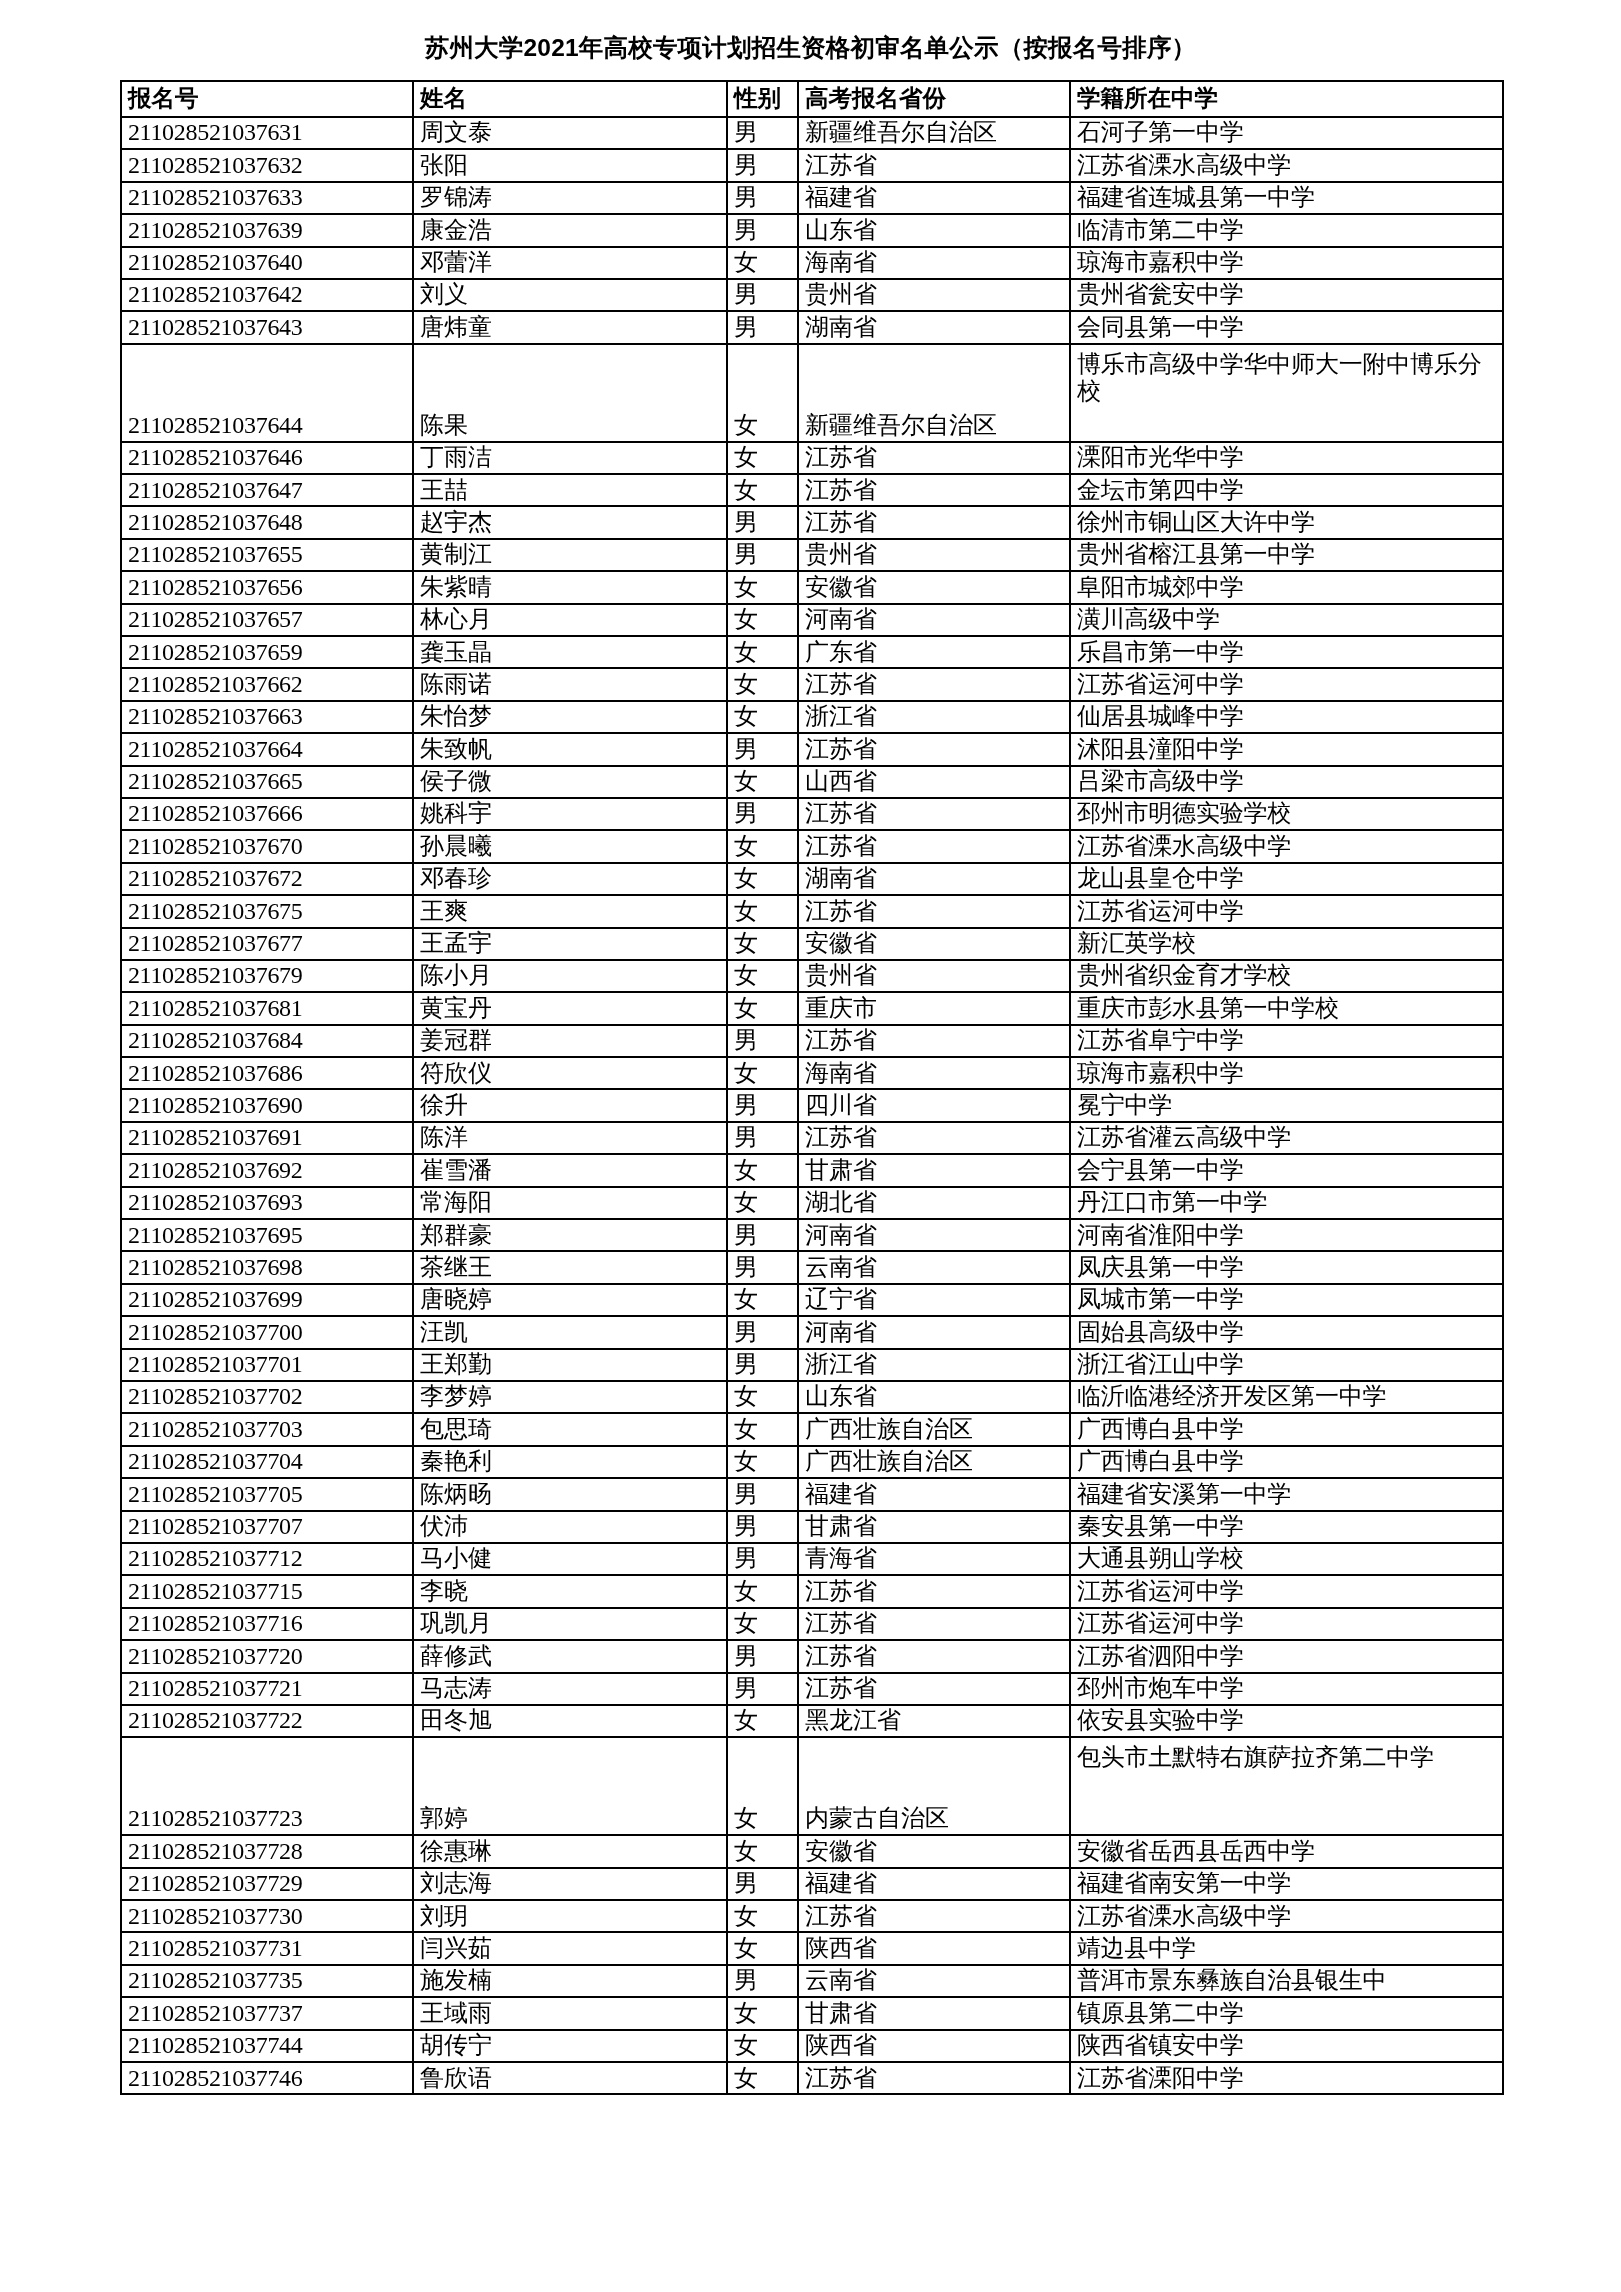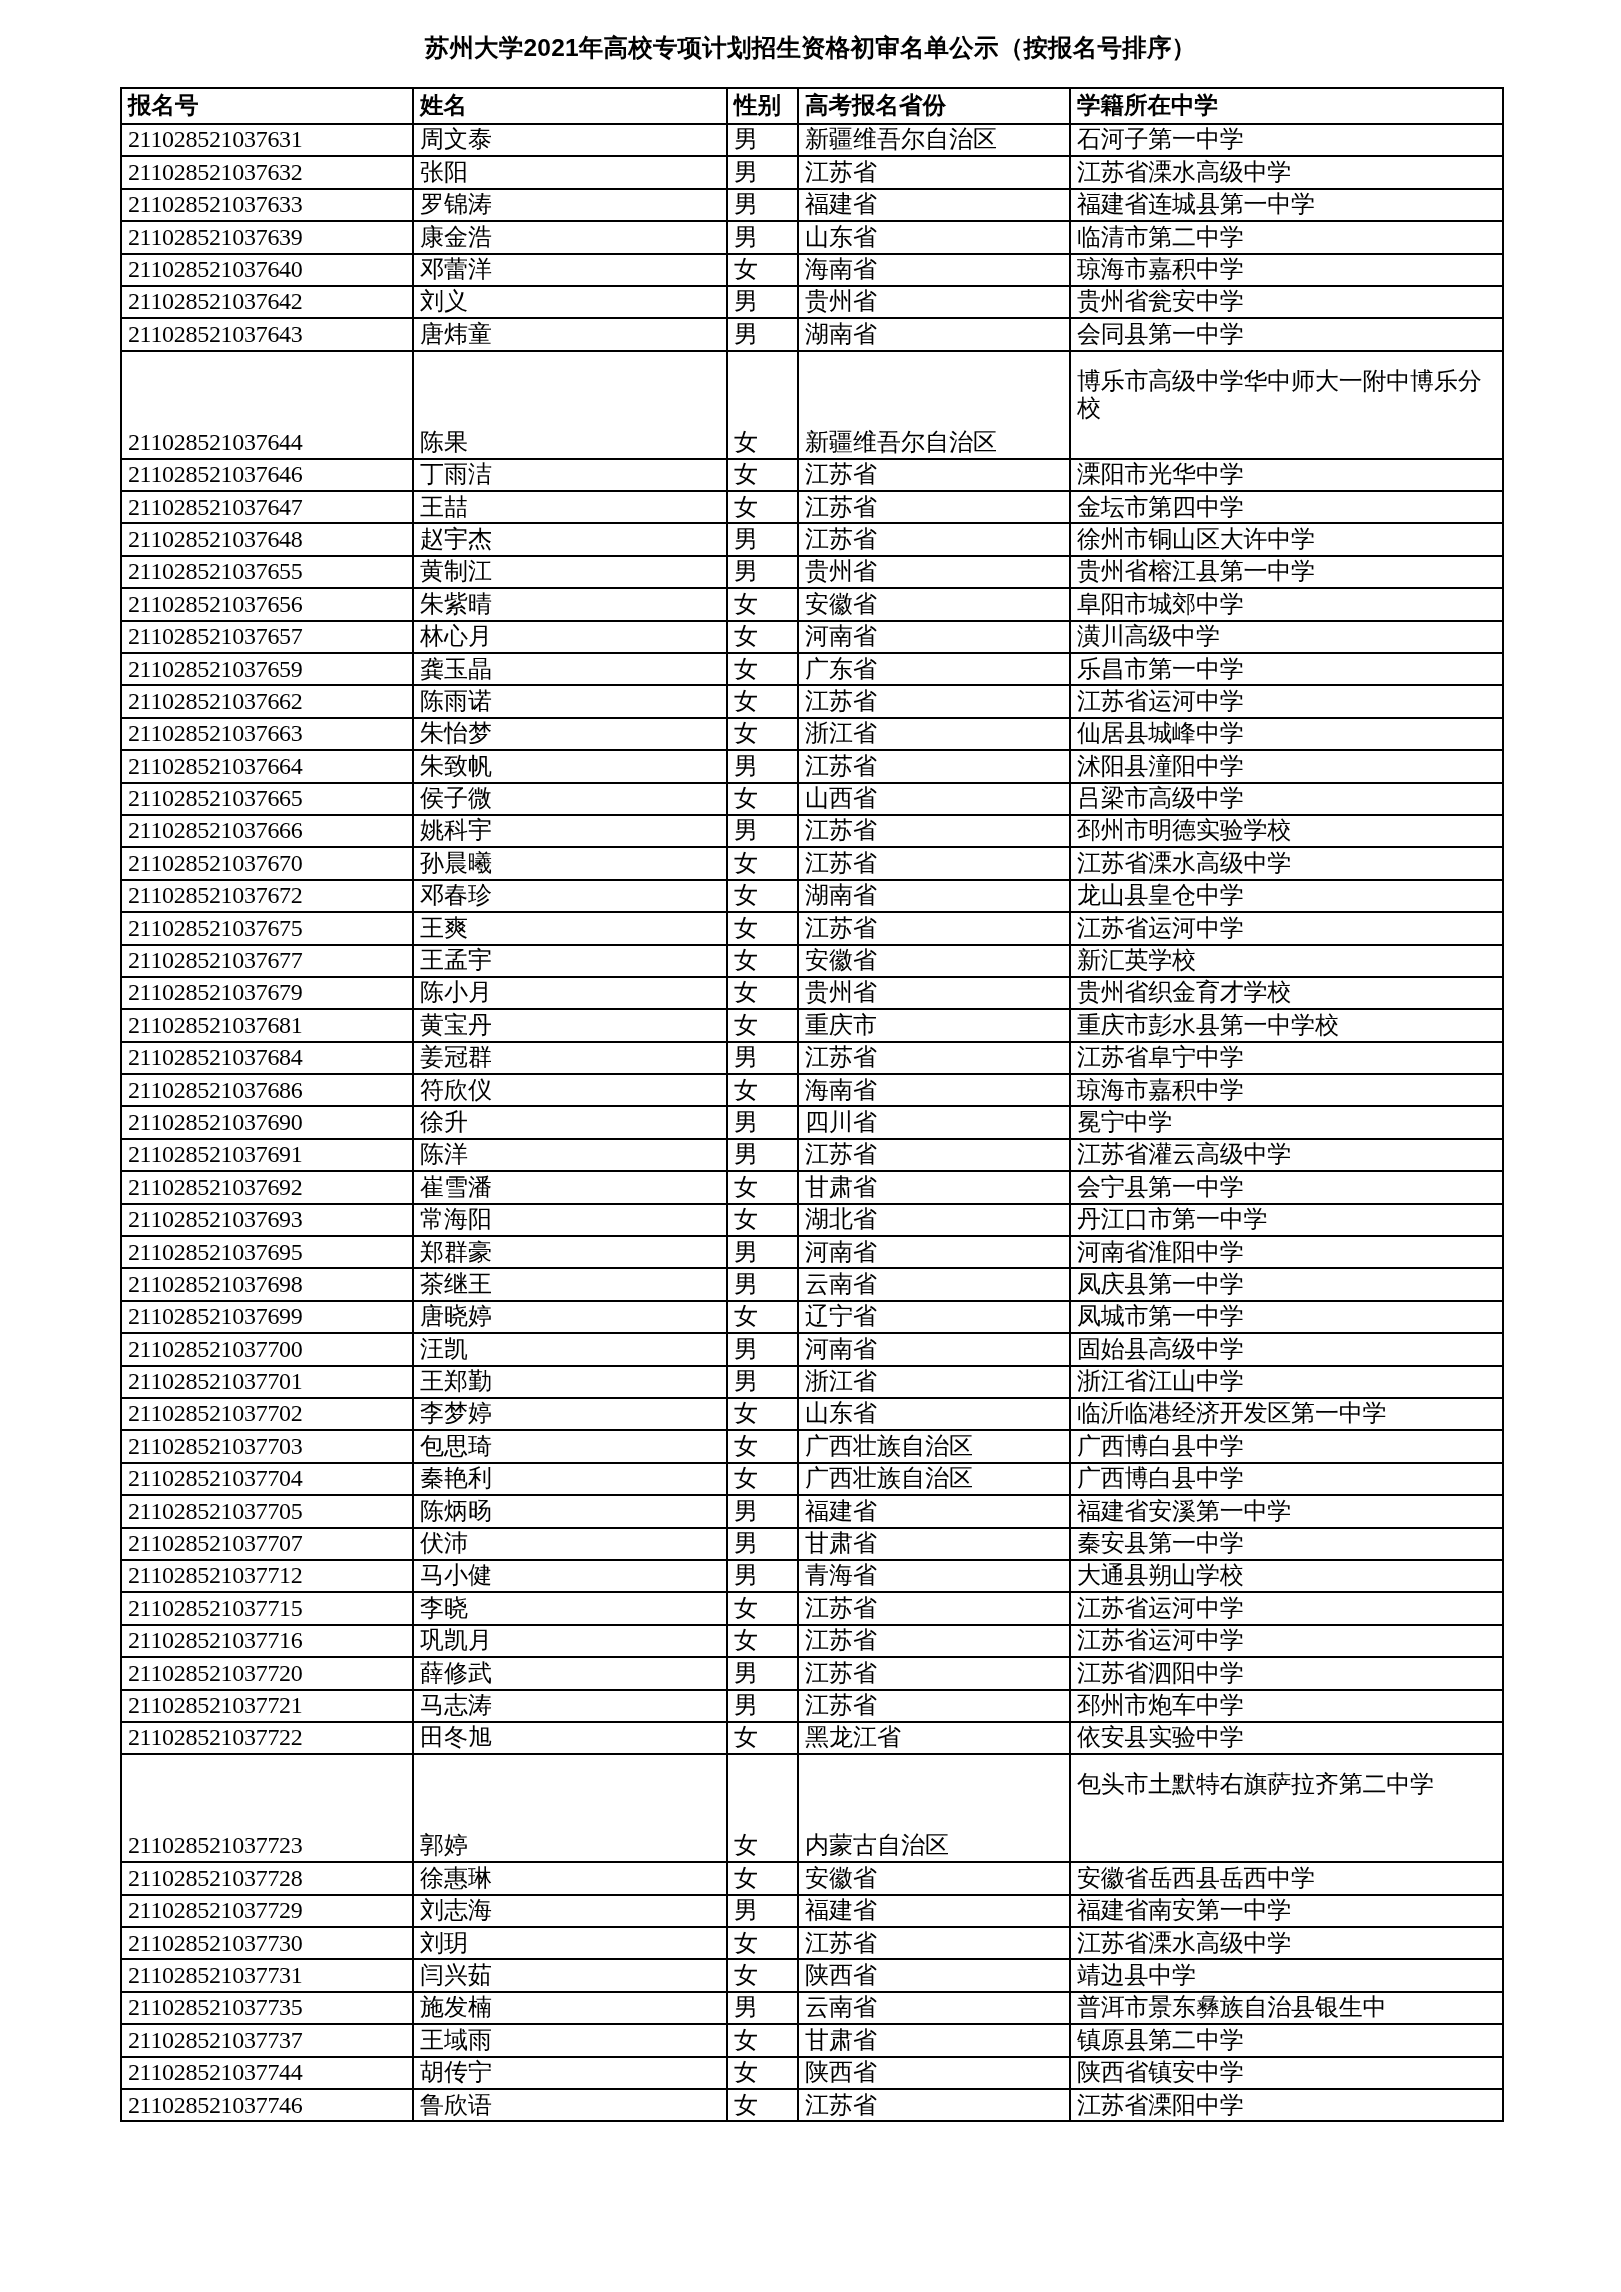--- a/index.html
+++ b/index.html
@@ -28,21 +28,21 @@
     font-family: "Liberation Sans", "DejaVu Sans", sans-serif;
     font-weight: bold;
     font-size: 24.5px;
     letter-spacing: 0.2px;
     line-height: 1.1;
     padding-top: 35px;
     padding-bottom: 0;
     white-space: nowrap;
   }
   .table-wrap {
-    margin-top: 25px;
+    margin-top: 18px;
     padding-left: 120px;
     padding-right: 120px;
   }
   table.roster {
     border-collapse: collapse;
     width: 1382px;
     table-layout: fixed;
     background: #fff;
   }
   table.roster col.c-id    { width: 292px; }
@@ -77,21 +77,21 @@
     letter-spacing: -0.3px;
   }
   table.roster tr.tall td {
     height: 88px;
     vertical-align: bottom;
   }
   table.roster tr.tall td.cell-school {
     vertical-align: top;
     white-space: normal;
     line-height: 1.12;
-    padding-top: 16px;
+    padding-top: 6px;
   }
   table.roster tbody tr:last-child td {
     border-bottom: 2.9px solid #000;
   }
   table.roster td.cell-school {
     letter-spacing: -0.2px;
   }
 </style>
 </head>
 <body>

